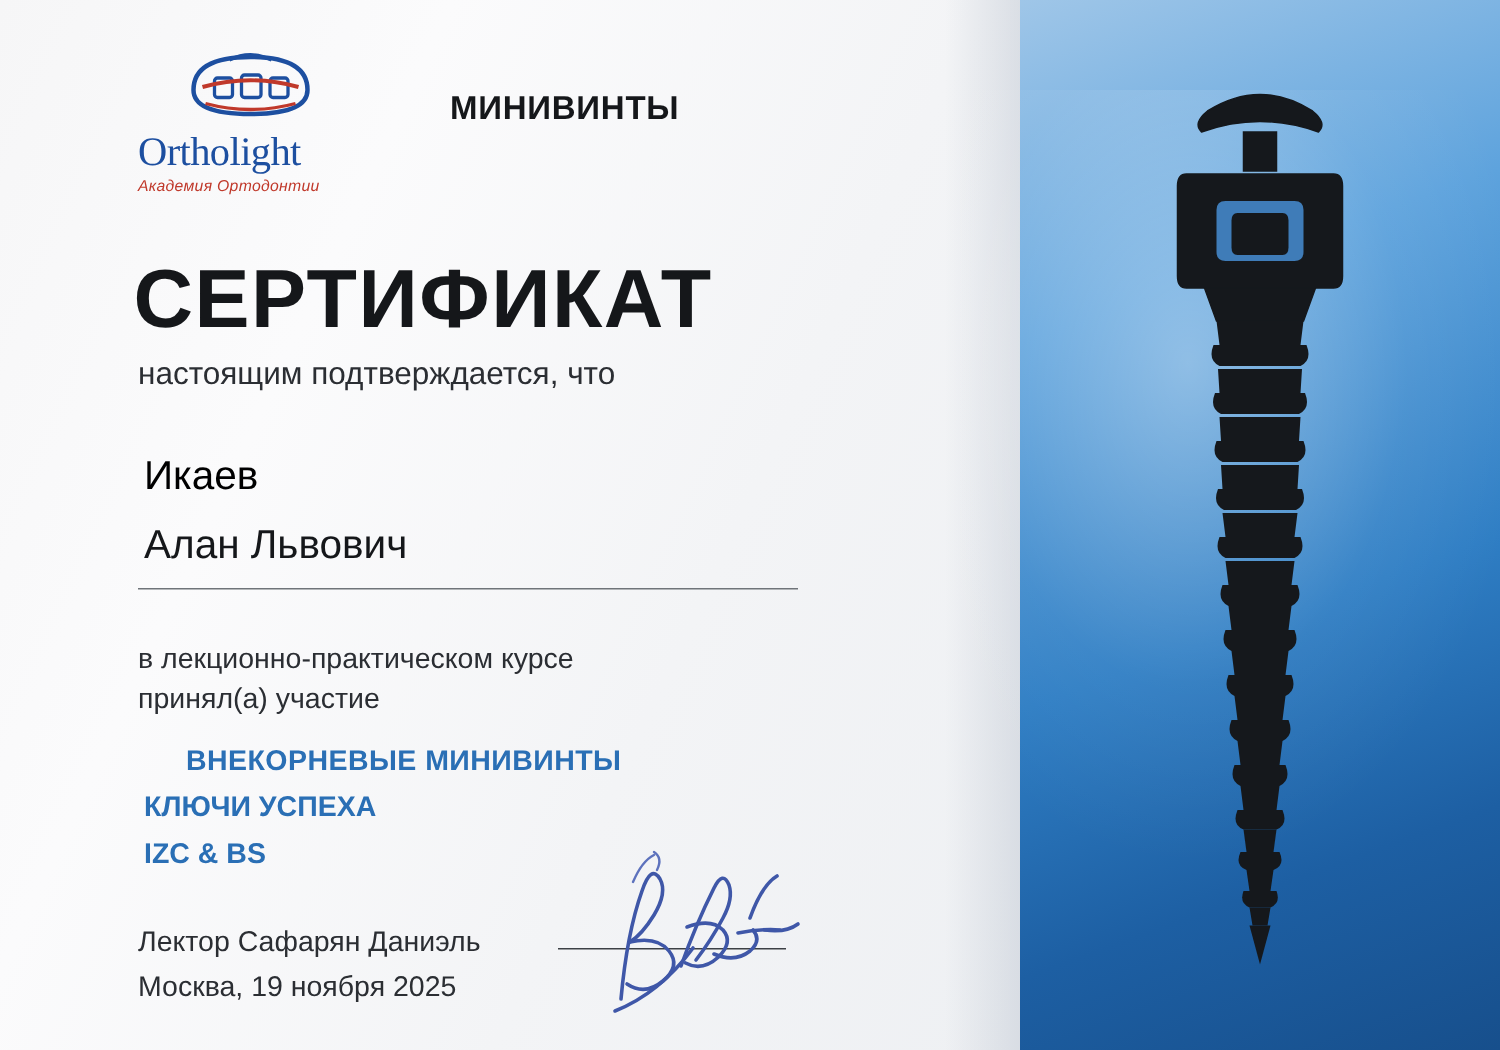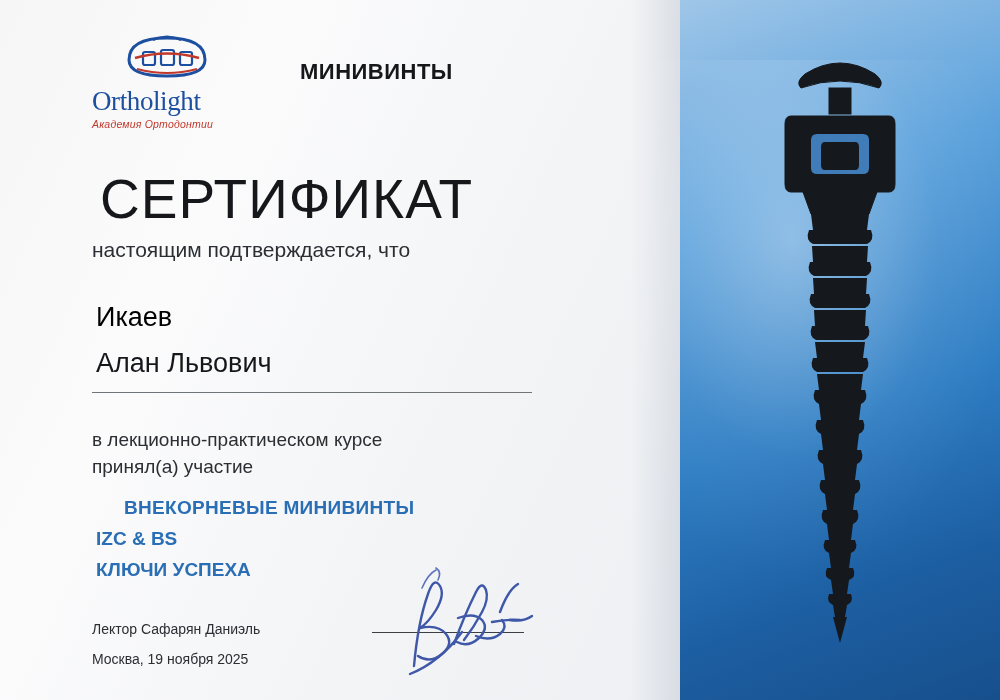--- a/index.html
+++ b/index.html
@@ -116,24 +116,24 @@
   .bioray-sub {
     font-size: 22px;
     font-weight: bold;
     color: #15171a;
     letter-spacing: 0.5px;
     margin-top: 1px;
   }
   
   .title {
     position: absolute;
-    left: 100px;
+    left: 89px;
     top: 172px;
     font-size: 55px;
-    font-weight: normal;
+    font-weight: bold;
     color: #15171a;
     letter-spacing: 1px;
     line-height: 1;
   }
   .subtitle {
     position: absolute;
     left: 92px;
     top: 238px;
     font-size: 21px;
     color: #2b2e33;
@@ -175,21 +175,21 @@
     font-size: 19px;
     font-weight: bold;
     color: #2a6fb5;
     line-height: 31px;
   }
   .course .c1 { letter-spacing: 0.3px; margin-left: 28px; }
   .lecturer {
     position: absolute;
     left: 92px;
     top: 614px;
-    font-size: 14px;
+    font-size: 19px;
     color: #2b2e33;
     line-height: 30px;
   }
   .sig-rule {
     position: absolute;
     left: 372px;
     top: 632px;
     width: 152px;
     height: 1px;
     background: #3c4045;
@@ -295,22 +295,22 @@
   <div class="name-line2">Алан Львович</div>
   <div class="name-rule"></div>
 
   <div class="part1">
     <div>в лекционно-практическом курсе</div>
     <div>принял(а) участие</div>
   </div>
 
   <div class="course">
     <div class="c1">ВНЕКОРНЕВЫЕ МИНИВИНТЫ</div>
+    <div>КЛЮЧИ УСПЕХА</div>
     <div>IZC &amp; BS</div>
-    <div>КЛЮЧИ УСПЕХА</div>
   </div>
 
   <div class="lecturer">
     <div>Лектор Сафарян Даниэль</div>
     <div>Москва, 19 ноября 2025</div>
   </div>
 
   <div class="sig-rule"></div>
 
   <div class="signature">

